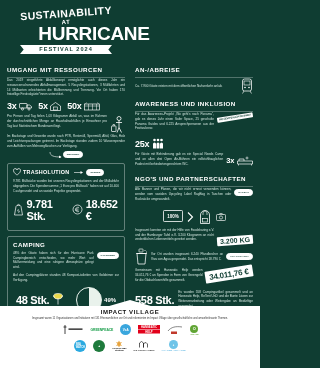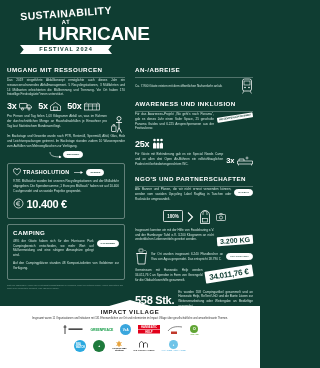--- a/index.html
+++ b/index.html
@@ -213,37 +213,65 @@
                 <path d="M0 5h14" stroke="#fff" stroke-width="1.2"></path>
                 <path d="M13 2l5 3-5 3z" fill="#fff"></path>
               </svg>
           </span>
           <span class="pill pill-b">SPENDE</span>
         </div>
         <div class="body-txt">9.781 Müllsäcke wurden bei unseren Recyclingstationen und der Müllabfuhr abgegeben. Die Spendensumme „1 Euro pro Müllsack" haben wir auf 10.400 € aufgerundet und an soziale Projekte gespendet.</div>
         <div class="statrow" style="justify-content:space-between;">
           <div class="stat">
             <span class="ic">
+              <svg width="11" height="13" viewBox="0 0 22 26">
+                <path d="M6 7c0-3 10-3 10 0l3 17H3z" fill="none" stroke="#fff" stroke-width="1.4"></path>
+                <path d="M8 5c1-3 5-3 6 0" fill="none" stroke="#fff" stroke-width="1.2"></path>
+                <path d="M11 12l-2 4h4l-2 4" fill="none" stroke="#fff" stroke-width="1.1"></path>
+              </svg>
+            </span>
+            <span class="bignum">9.781 Stk.</span>
+          </div>
+          <div class="stat">
+            <span class="ic">
               <svg width="11" height="11" viewBox="0 0 22 22">
                 <circle cx="11" cy="11" r="9" fill="none" stroke="#fff" stroke-width="1.4"></circle>
                 <path d="M14 7a4.5 4.5 0 1 0 0 8M6 10h7M6 12.5h7" fill="none" stroke="#fff" stroke-width="1.2"></path>
               </svg>
             </span>
-            <span class="bignum">10.400 €</span>
+            <span class="bignum">18.652 €</span>
           </div>
         </div>
       </div>
 
       <div class="boxsec">
         <div class="sechead" style="margin-top:0;">CAMPING</div>
         <div style="display:flex;align-items:flex-start;gap:3px;">
           <div class="body-txt" style="flex:1;">48% der Gäste haben sich für den Hurricane Park Campingbereich entschieden, wo mehr Wert auf Müllvermeidung und eine ruhigere Atmosphäre gelegt wird.</div>
           <span class="pill pill-b" style="flex:none;margin-top:1px;">GOLDEIMER</span>
         </div>
         <div class="body-txt">Auf den Campingplätzen standen 48 Kompost-toiletten von Goldeimer zur Verfügung.</div>
+        <div class="statrow" style="justify-content:space-around;">
+          <div class="stat">
+            <span class="bignum">48 Stk.</span>
+            <span class="ic">
+              <svg width="12" height="16" viewBox="0 0 24 32">
+                <ellipse cx="12" cy="8" rx="9" ry="5" fill="#e8d84a" stroke="#fff" stroke-width="1.2"></ellipse>
+                <path d="M4 8c0 8 16 8 16 0" fill="#e8d84a" stroke="#fff" stroke-width="1.2"></path>
+                <path d="M12 13v12M7 31h10" stroke="#fff" stroke-width="1.4" fill="none"></path>
+              </svg>
+            </span>
+          </div>
+          <div class="stat">
+            <span class="ic">
+              <div class="pie" style="background: conic-gradient(rgb(233, 242, 236) 0deg, rgb(233, 242, 236) 49%, rgb(15, 61, 50) 49%, rgb(15, 61, 50) 100%);"></div>
+            </span>
+            <span class="pie-lbl">49%</span>
+          </div>
+        </div>
       </div>
       <div class="footnote">Trotz der zahlreichen Aufrufe den Festivalplatz Rückstandslos zu verlassen, bleibt viel Material zurück. Hierbei sind aktuell alle Gäste und Veranstalter gefordert, eine Lösung zu finden.</div>
     </div>
 
     <div class="col col-r">
 
       <div class="sechead">AN-/ABREISE</div>
       <div class="rule"></div>
       <div style="display:flex;align-items:center;gap:4px;">
         <div class="body-txt" style="flex:1;margin:3px 0;">Ca. 7.900 Gäste reisten mit dem öffentlichen Nahverkehr an/ab.</div>

